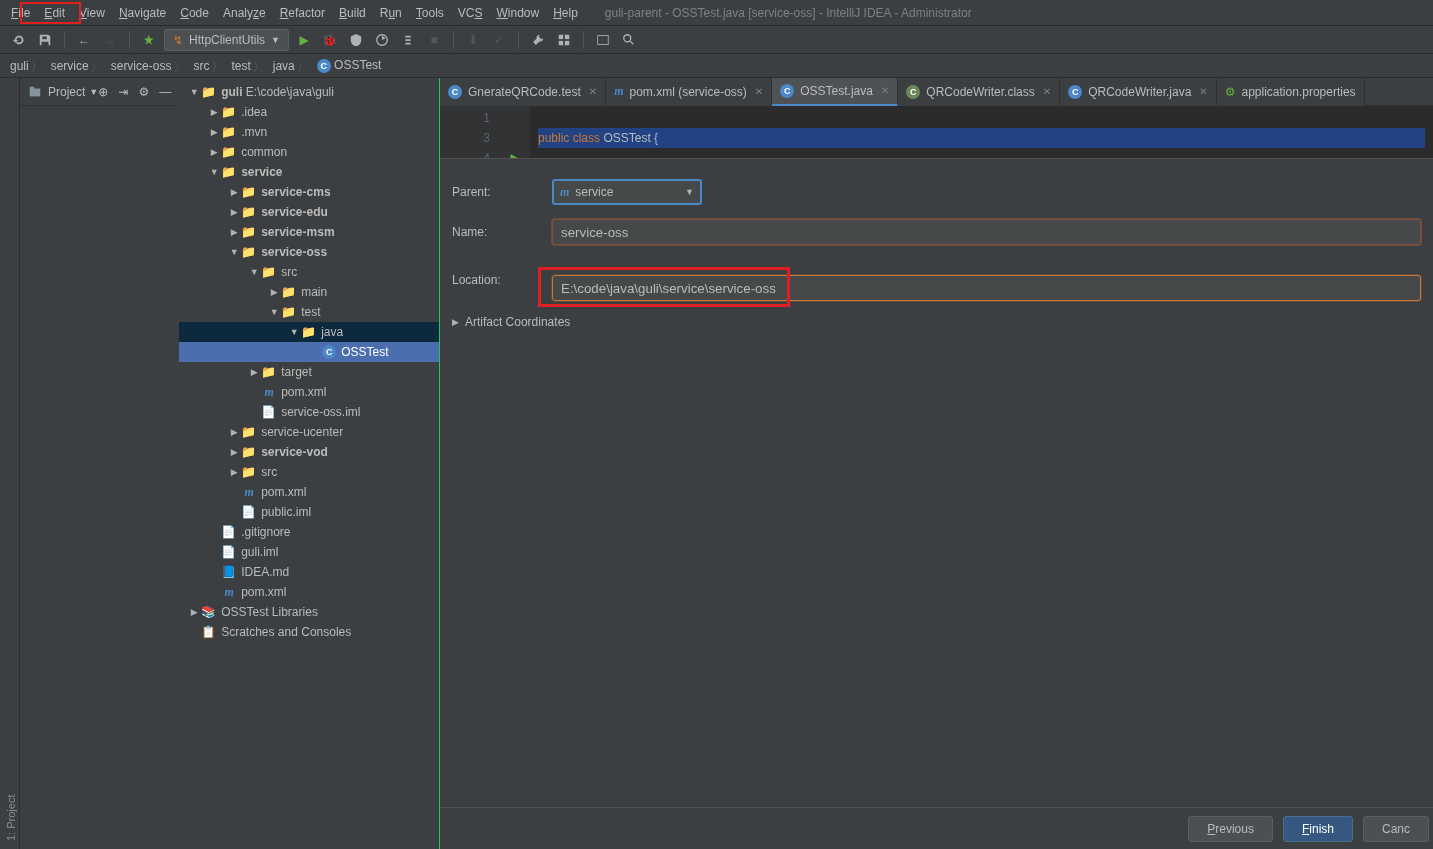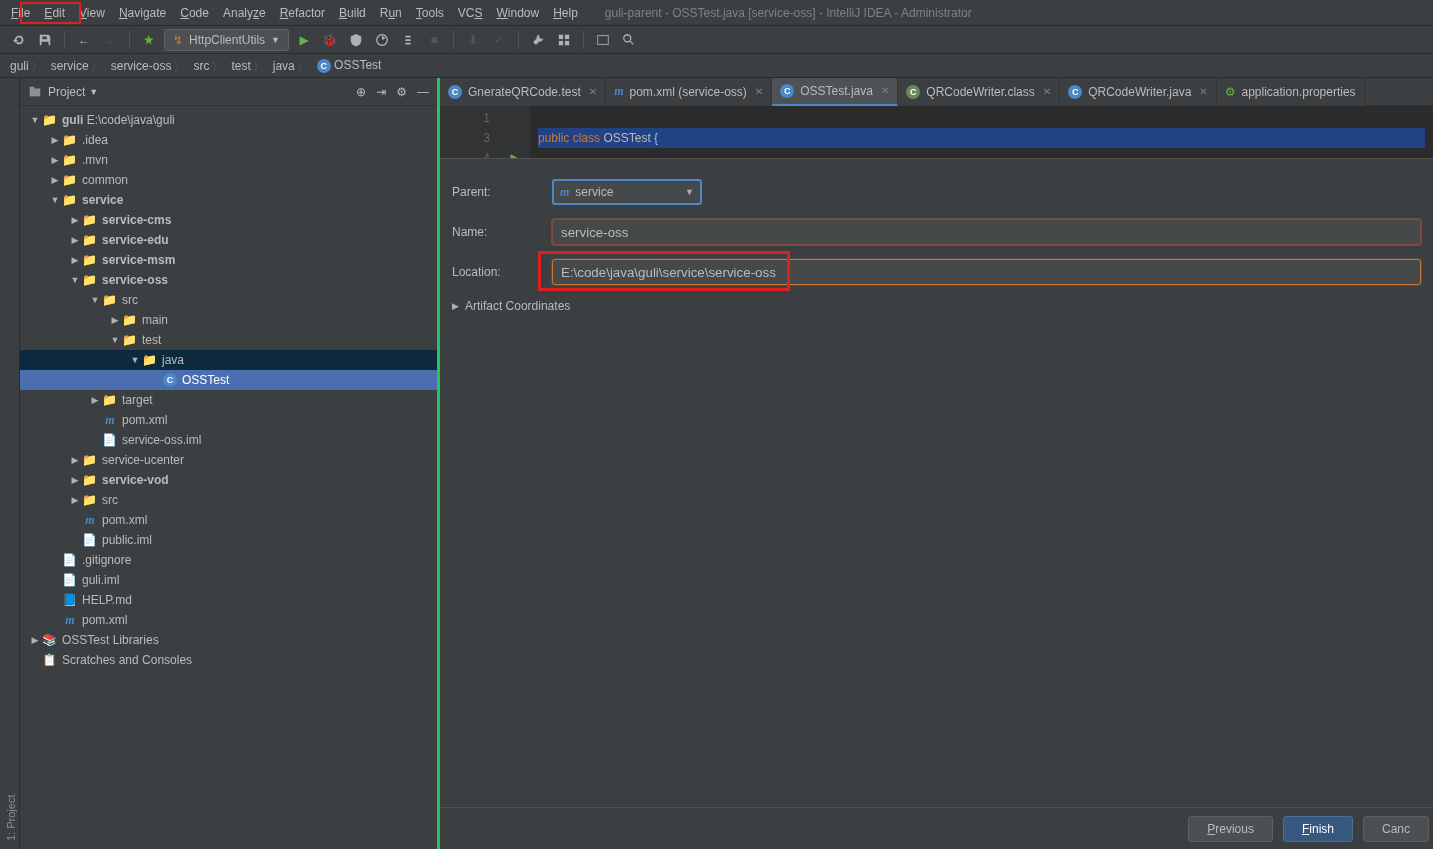--- a/index.html
+++ b/index.html
@@ -13,21 +13,21 @@
 .toolbar-btn { width: 22px; height: 22px; display: flex; align-items: center; justify-content: center; color: #afb1b3; cursor: pointer; }
 .toolbar-sep { width: 1px; height: 18px; background: #555; margin: 0 4px; }
 .run-config { background: #4c5052; border: 1px solid #5e6060; border-radius: 3px; padding: 2px 8px; display: flex; align-items: center; gap: 6px; color: #bbbbbb; height: 22px; }
 .breadcrumb { height: 24px; background: #3c3f41; display: flex; align-items: center; padding: 0 4px; border-bottom: 1px solid #2b2b2b; }
 .crumb { padding: 2px 6px; color: #bbbbbb; position: relative; }
 .crumb::after { content: "〉"; position: absolute; right: -8px; color: #666; }
 .crumb:last-child::after { display: none; }
 .main { display: flex; height: calc(100% - 78px); }
 .left-gutter { width: 20px; background: #3c3f41; border-right: 1px solid #2b2b2b; writing-mode: vertical-rl; }
 .gutter-label { padding: 8px 2px; color: #8c8c8c; font-size: 11px; transform: rotate(180deg); }
-.project-panel { width: 420px; background: #3c3f41; border-right: 3px solid #22c55e; display: flex; flex-direction: column; }
+.project-panel { width: 420px; background: #3c3f41; border-right: 1px solid #22c55e; display: flex; flex-direction: row; }
 .project-header { height: 28px; display: flex; align-items: center; padding: 0 8px; border-bottom: 1px solid #323232; }
 .project-title-icon { width: 14px; height: 14px; margin-right: 6px; }
 .project-header-actions { margin-left: auto; display: flex; gap: 10px; align-items: center; }
 .tree { flex: 1; overflow: auto; padding: 4px 0; }
 .tree-item { display: flex; align-items: center; height: 20px; padding-left: 4px; cursor: pointer; white-space: nowrap; }
 .tree-item.selected { background: #0d293e; }
 .tree-item.selected-pkg { background: #4b6eaf; }
 .tree-arrow { width: 14px; text-align: center; color: #afb1b3; font-size: 9px; }
 .tree-icon { width: 16px; height: 16px; margin-right: 4px; display: inline-flex; align-items: center; justify-content: center; }
 .tree-label { color: #bbbbbb; }
@@ -49,21 +49,21 @@
 .line4 { background: #214283; display: block; width: 100%; }
 .dialog { position: absolute; top: 80px; left: 0; right: 0; bottom: 0; background: #3c3f41; border-top: 1px solid #515151; }
 .dialog-title { display: flex; align-items: center; gap: 8px; padding: 8px 12px; color: #bbbbbb; }
 .dialog-body { padding: 20px 12px; }
 .form-row { display: flex; align-items: center; margin-bottom: 14px; }
 .form-label { width: 100px; color: #bbbbbb; }
 .parent-select { width: 150px; height: 26px; background: #45494a; border: 2px solid #4a88c7; border-radius: 3px; display: flex; align-items: center; padding: 0 6px; color: #bbbbbb; gap: 6px; }
 .parent-select .dd { margin-left: auto; color: #afb1b3; font-size: 9px; }
 .text-input { flex: 1; height: 26px; background: #45494a; border: 1px solid #646464; border-radius: 3px; padding: 0 8px; color: #bbbbbb; }
 .text-input.name-hl { border: 1px solid #8a4a3e; box-shadow: 0 0 0 1px rgba(204,120,50,0.3); }
-.location-container { flex: 1; position: relative; }
+.location-container { flex: 1; position: relative; margin-top: 16px; }
 .location-highlight { position: absolute; top: -8px; left: -14px; width: 252px; height: 40px; border: 3px solid #e02020; z-index: 5; pointer-events: none; }
 .text-input.loc { border: 1px solid #cc7832; box-shadow: 0 0 0 1px rgba(204,120,50,0.2); }
 .artifact-row { display: flex; align-items: center; gap: 6px; color: #bbbbbb; margin-top: 4px; }
 .artifact-arrow { font-size: 9px; color: #afb1b3; }
 .dialog-footer { position: absolute; bottom: 0; left: 0; right: 0; height: 42px; border-top: 1px solid #515151; display: flex; align-items: center; justify-content: flex-end; gap: 10px; padding: 0 4px; }
 .btn { height: 26px; padding: 0 18px; background: #4c5052; border: 1px solid #5e6060; border-radius: 3px; color: #bbbbbb; cursor: pointer; display: flex; align-items: center; }
 .btn.primary { background: #365880; border-color: #4c708c; color: #fff; }
 .btn u { text-decoration: underline; }
 svg { display: block; }
 .maven-icon { color: #4a88c7; font-style: italic; font-weight: bold; font-family: serif; }
@@ -315,21 +315,21 @@
           <span class="tree-label">.gitignore</span>
         </div>
       <div class="tree-item" style="padding-left:28px">
           <span class="tree-arrow"></span>
           <span class="tree-icon">📄</span>
           <span class="tree-label">guli.iml</span>
         </div>
       <div class="tree-item" style="padding-left:28px">
           <span class="tree-arrow"></span>
           <span class="tree-icon" style="color:#4a88c7">📘</span>
-          <span class="tree-label">HELP.md</span>
+          <span class="tree-label">IDEA.md</span>
         </div>
       <div class="tree-item" style="padding-left:28px">
           <span class="tree-arrow"></span>
           <span class="tree-icon maven-icon">m</span>
           <span class="tree-label">pom.xml</span>
         </div>
       <div class="tree-item" style="padding-left:8px">
           <span class="tree-arrow">▶</span>
           <span class="tree-icon" style="color:#cc7832">📚</span>
           <span class="tree-label">OSSTest Libraries</span>

